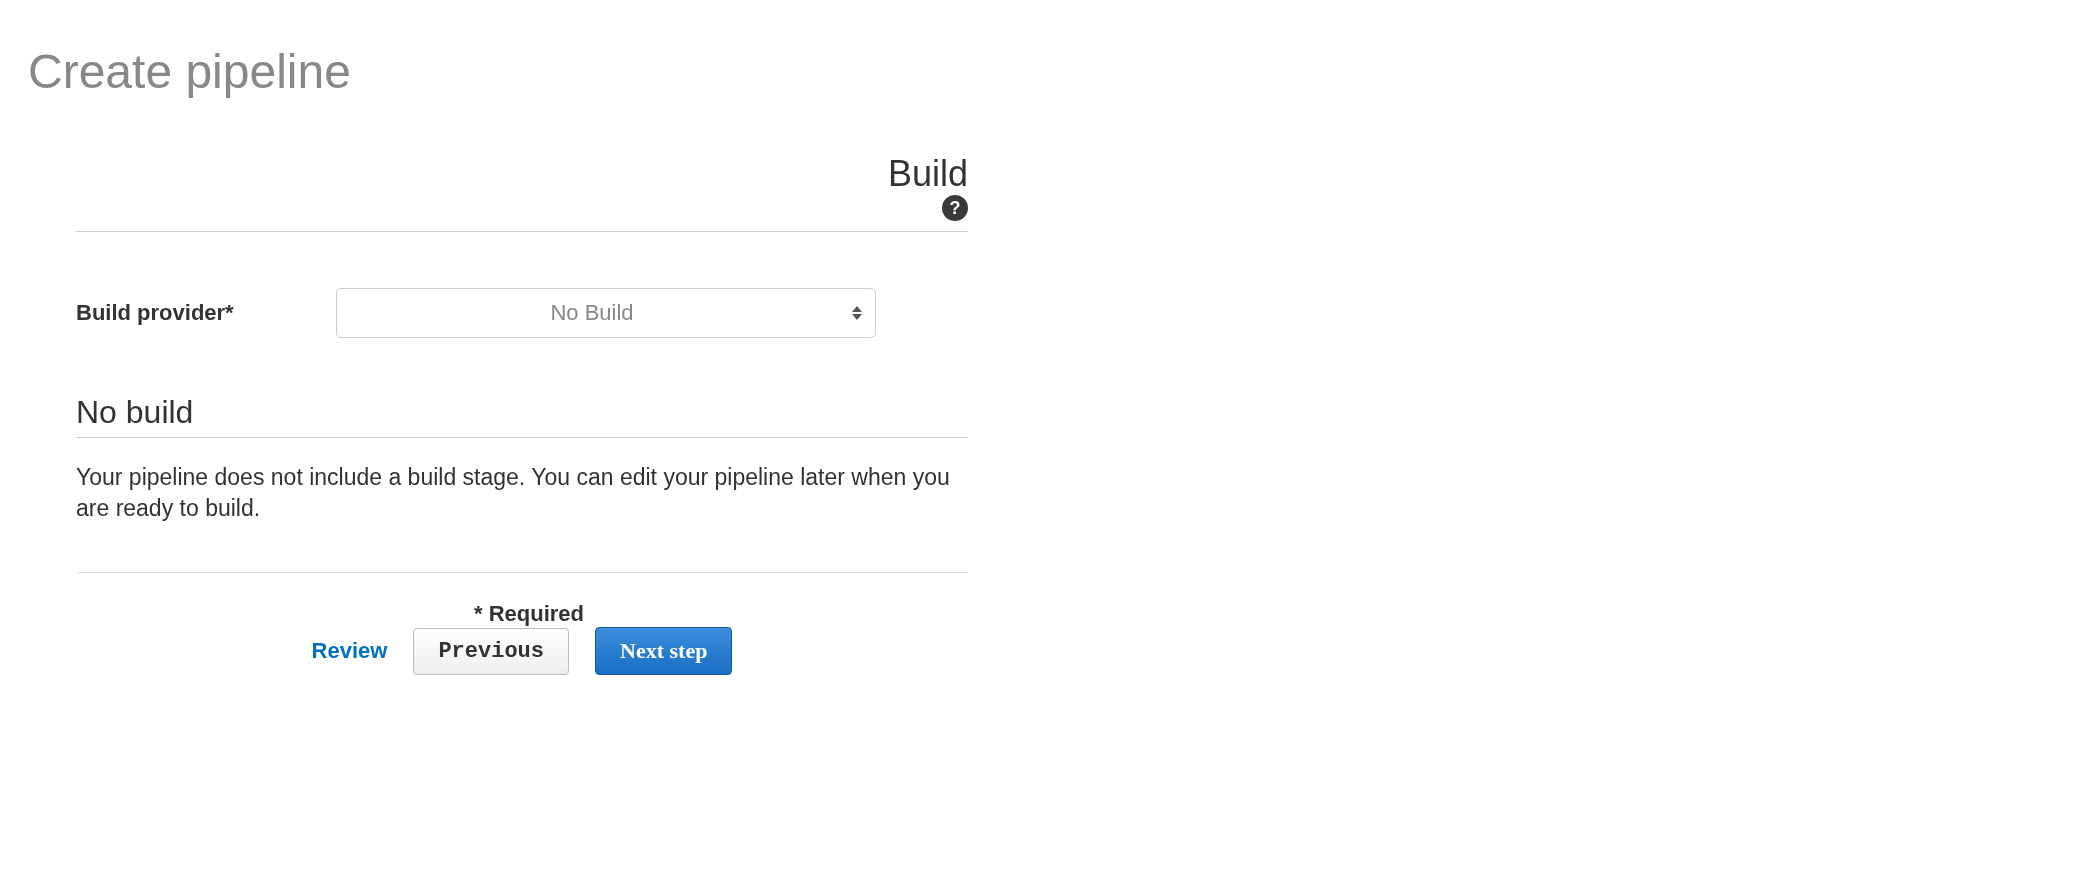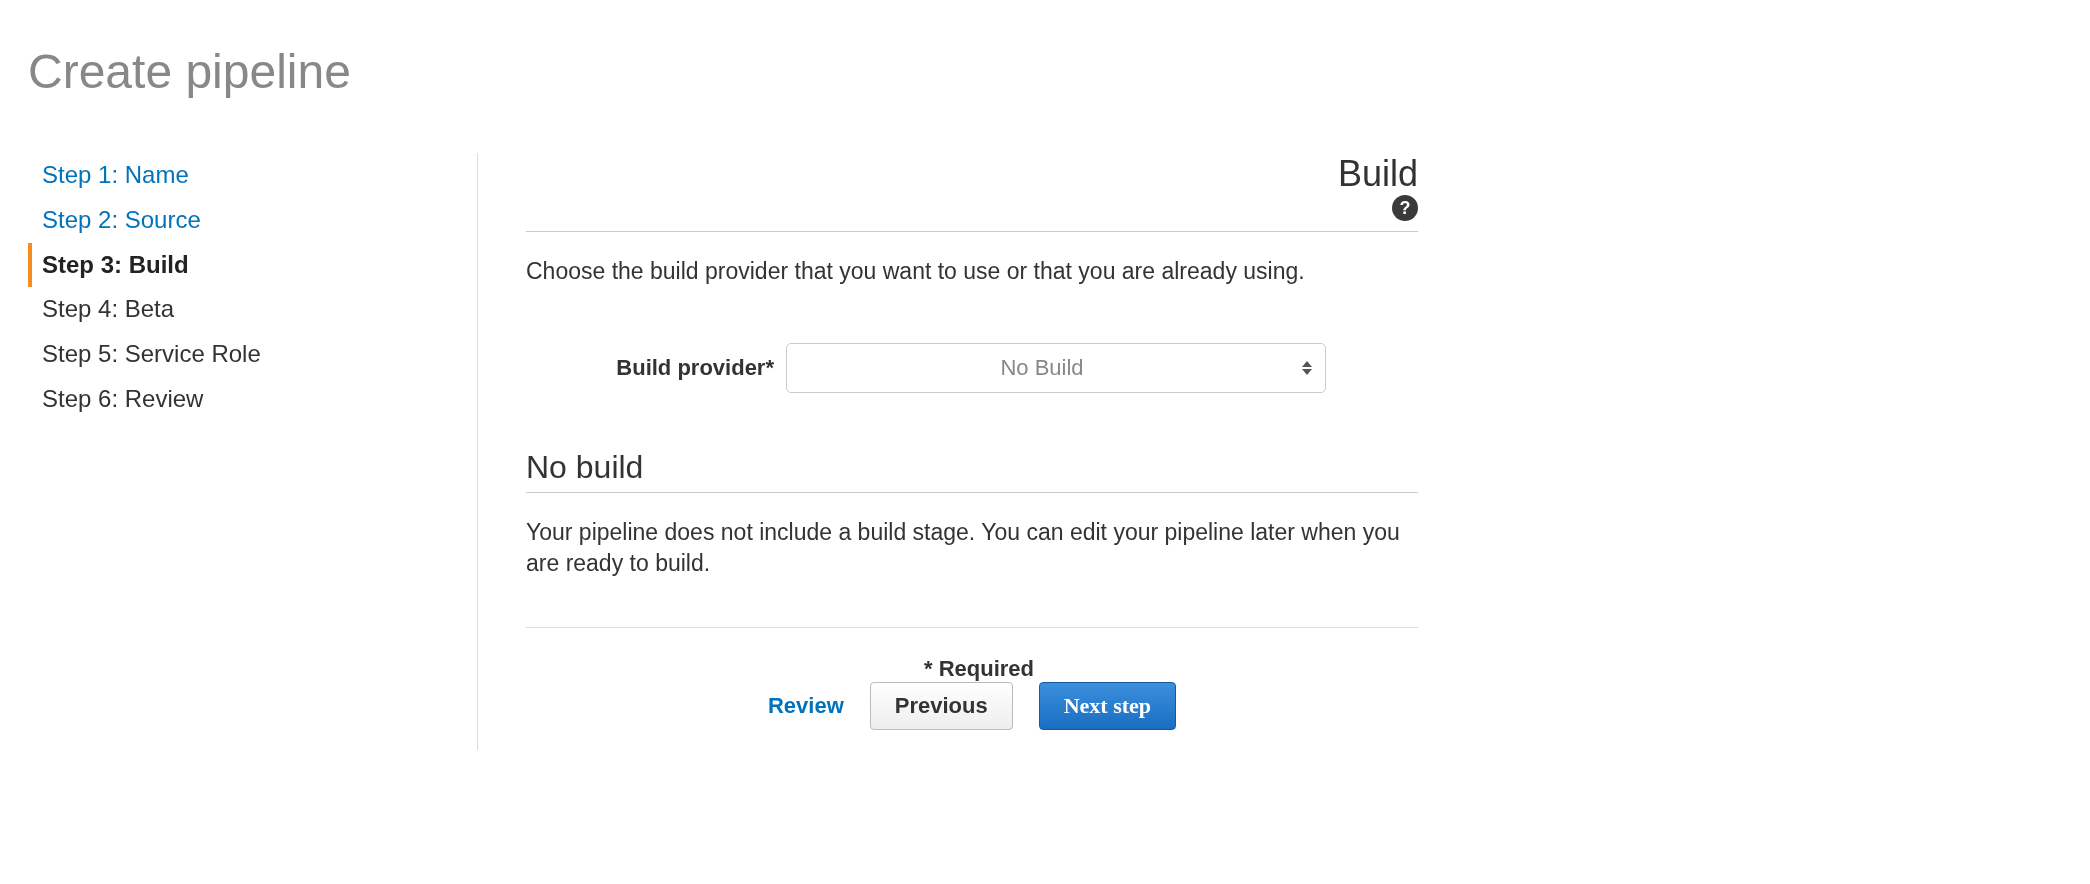--- a/index.html
+++ b/index.html
@@ -76,21 +76,20 @@
     line-height: 1.35;
   }
   .form-row {
     display: flex;
     align-items: center;
     margin-top: 56px;
     margin-bottom: 56px;
   }
   .form-label {
     width: 260px;
-    text-align: right;
     font-size: 22px;
     font-weight: 700;
     color: #333;
     padding-right: 12px;
   }
   .select-wrap {
     position: relative;
     flex: 1;
     max-width: 540px;
   }
@@ -164,52 +163,42 @@
     font-weight: 700;
     padding: 10px 24px;
     border-radius: 4px;
     cursor: pointer;
     border: 1px solid transparent;
   }
   .btn-secondary {
     background: linear-gradient(#ffffff, #eeeeee);
     border-color: #bbb;
     color: #333;
+    font-family: Liberation Mono, monospace;
   }
   .btn-primary {
     background: linear-gradient(#3c8fdc, #196ec3);
     border-color: #155a9e;
     color: #fff;
     font-family: Liberation Serif, serif;
   }
 </style>
 </head>
 <body>
 
 <div class="page">
   <h1 class="page-title">Create pipeline</h1>
 
   <div class="columns">
-    <nav class="sidebar">
-      <ul>
-        <li class="completed">Step 1: Name</li>
-        <li class="completed">Step 2: Source</li>
-        <li class="current">Step 3: Build</li>
-        <li class="future">Step 4: Beta</li>
-        <li class="future">Step 5: Service Role</li>
-        <li class="future">Step 6: Review</li>
-      </ul>
-    </nav>
 
     <main class="main">
       <div class="section-title-row">
         <h2 class="section-title">Build</h2>
         <div class="help-icon">?</div>
       </div>
-      <p class="section-desc">Choose the build provider that you want to use or that you are already using.</p>
 
       <div class="form-row">
         <label class="form-label">Build provider*</label>
         <div class="select-wrap">
           <button class="select">No Build</button>
           <span class="select-caret">
             <span class="caret-up"></span>
             <span class="caret-down"></span>
           </span>
         </div>

